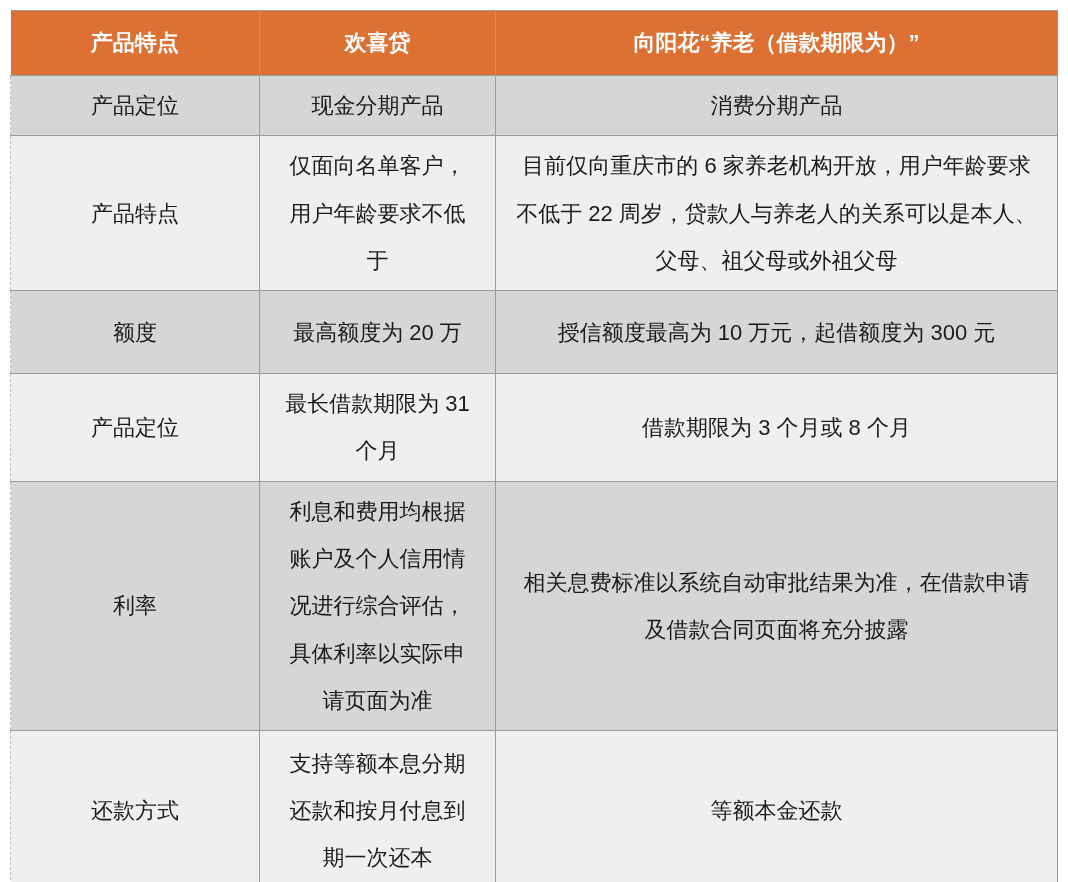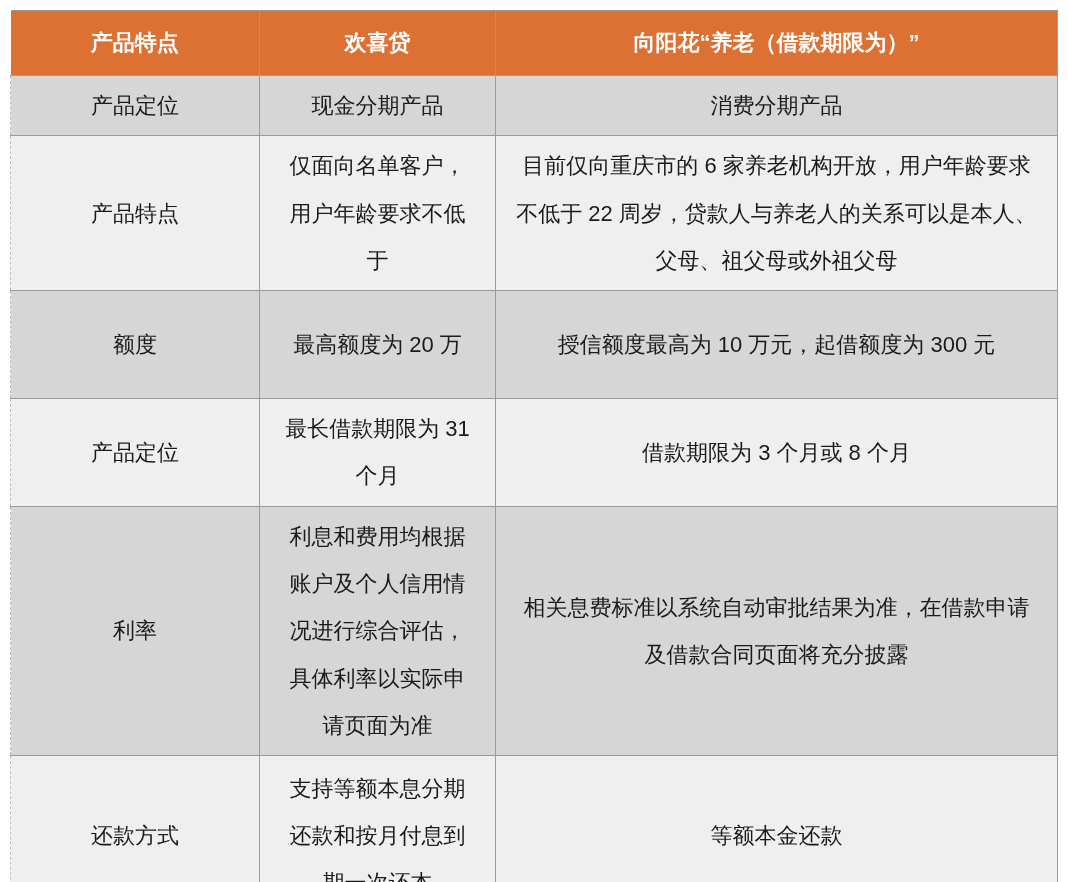--- a/index.html
+++ b/index.html
@@ -47,21 +47,21 @@
     border-top: none;
     border-color: #ABABAB;
     border-bottom-color: var(--border, #9B9B9B);
   }
   thead th:first-child { border-left: none; }
   
   tbody tr:nth-child(odd)  td { background: var(--row-dark, #D6D6D6); }
   tbody tr:nth-child(even) td { background: var(--row-light, #EFEFEF); }
   tbody tr:nth-child(1) { height: 51px; }
   tbody tr:nth-child(2) { height: 141px; }
-  tbody tr:nth-child(3) { height: 108px; }
+  tbody tr:nth-child(3) { height: 83px; }
   tbody tr:nth-child(4) { height: 96px; }
   tbody tr:nth-child(5) { height: 240px; }
   tbody tr:nth-child(6) { height: 160px; }
   tbody td { line-height: 2.15; }
   tbody td:first-child { border-left: 1px dashed #BDBDBD; }
   tbody tr:last-child td { border-bottom: 2px solid #8F8F8F; }
 </style>
 </head>
 <body>
 

